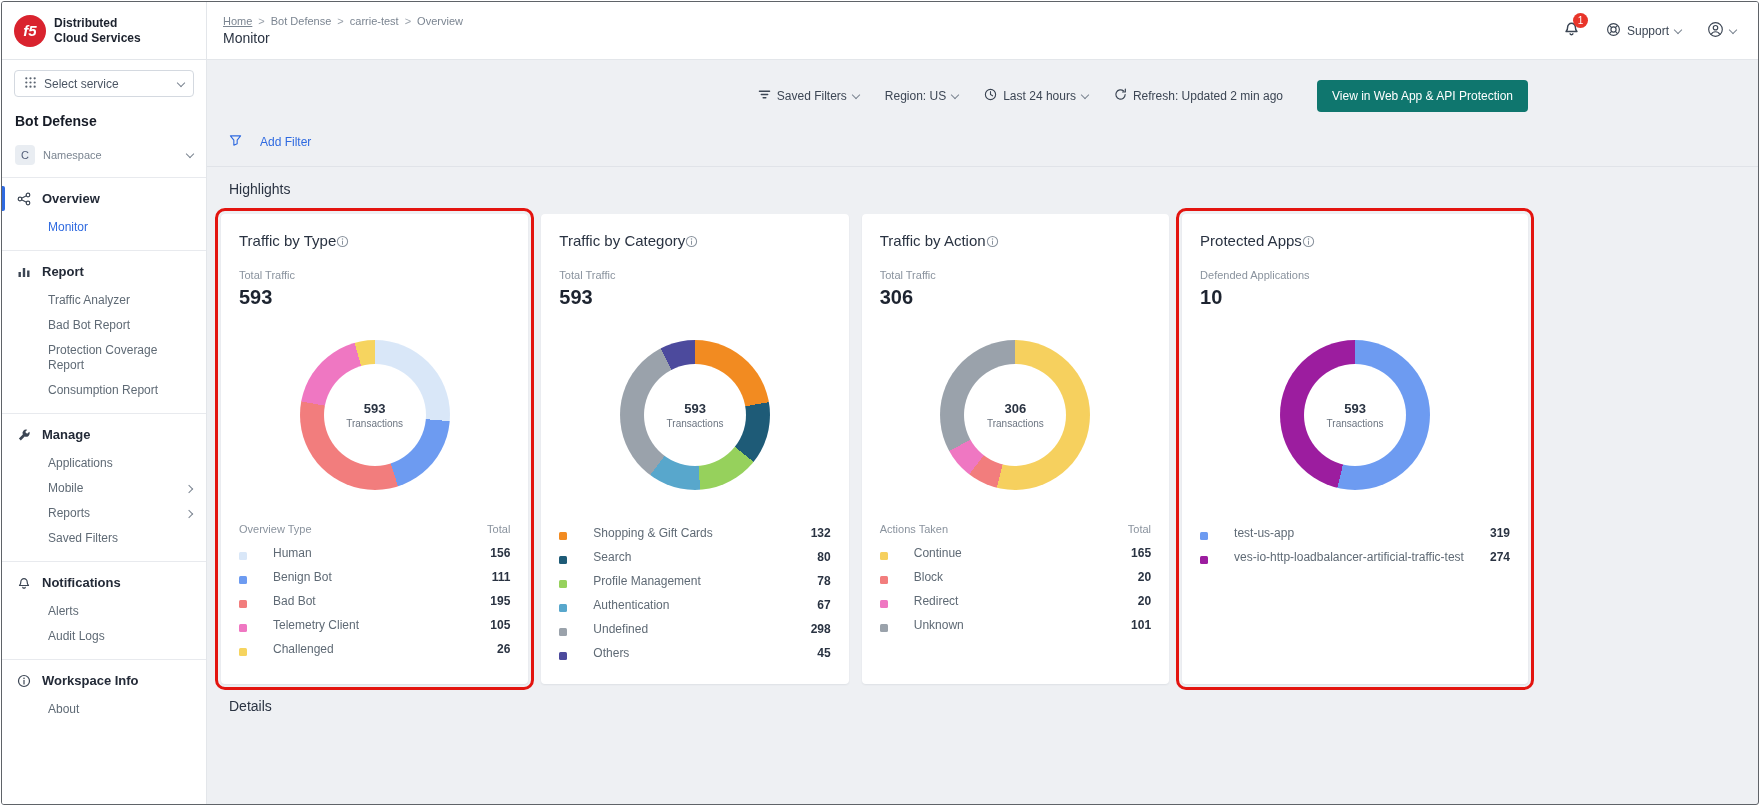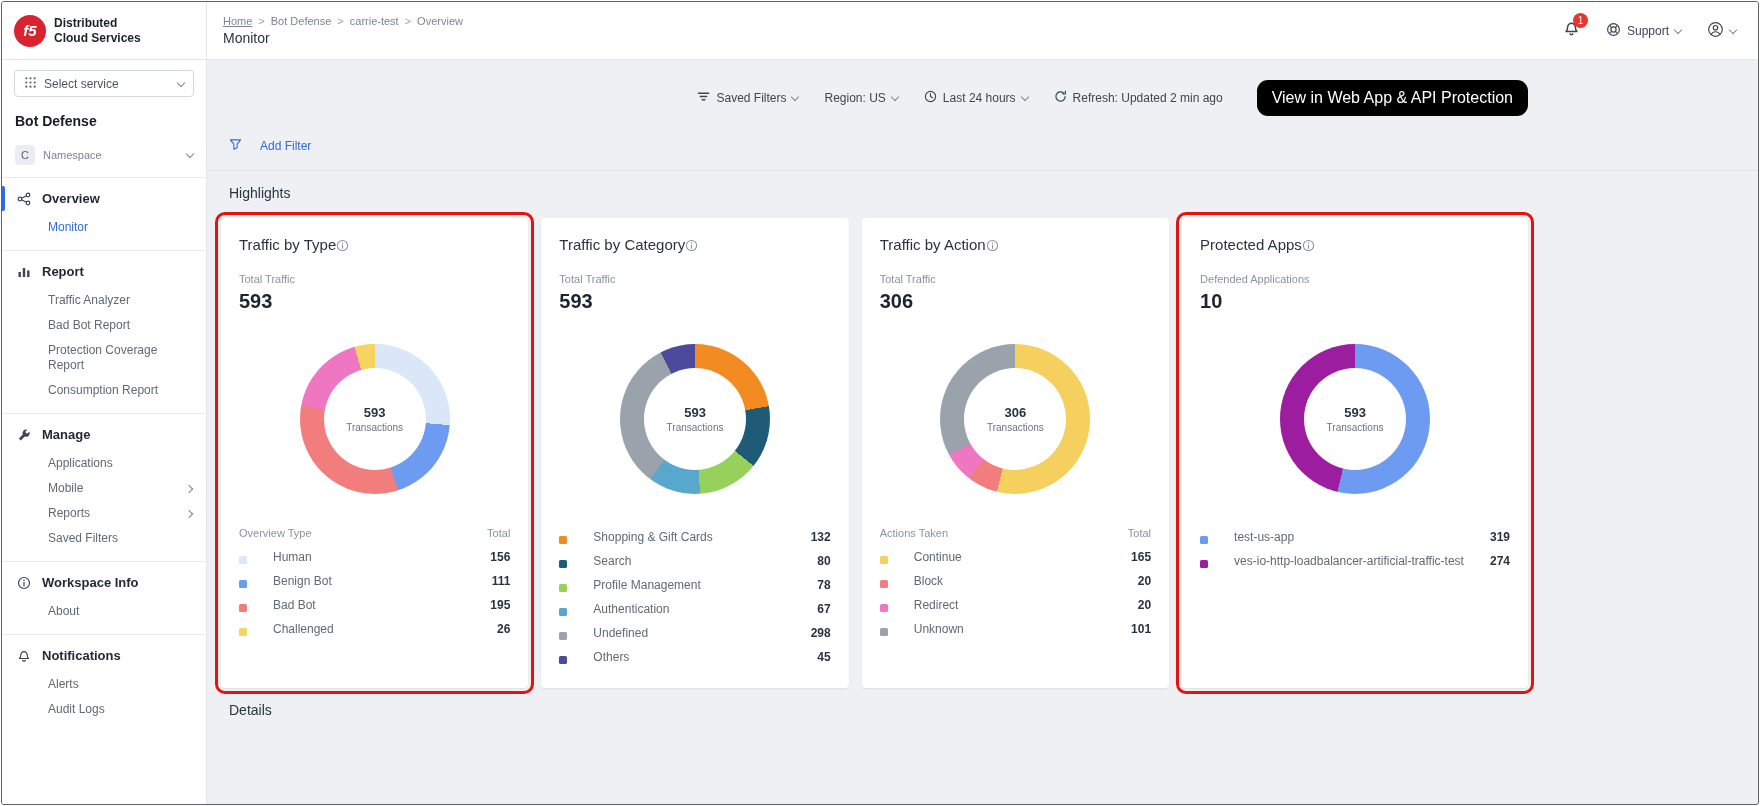--- a/index.html
+++ b/index.html
@@ -49,21 +49,21 @@
   .bc-sep { color: #9aa2ab; }
   .page-title { font-size: 14px; color: #2a3342; }
   .top-actions { display: flex; align-items: center; gap: 26px; }
   .bell-wrap { position: relative; cursor: pointer; }
   .bell-badge { position: absolute; top: -7px; right: -8px; background: #e8352a; color: #fff; font-size: 10px; min-width: 15px; height: 15px; border-radius: 8px; display: flex; align-items: center; justify-content: center; padding: 0 3px; }
   .top-item { display: flex; align-items: center; gap: 6px; font-size: 12px; color: #3c4654; cursor: pointer; }
 
   .content { flex: 1; overflow: hidden; padding: 12px 14px 0; }
   .toolbar { display: flex; align-items: center; justify-content: flex-end; gap: 26px; margin: 8px 216px 0 0; }
   .tb-item { display: flex; align-items: center; gap: 6px; font-size: 12px; color: #3c4654; cursor: pointer; }
-  .view-btn { background: #000000; color: #fff; border: none; border-radius: 11px; font-size: 16px; font-family: inherit; padding: 9px 15px; cursor: pointer; margin-left: 8px; }
+  .view-btn { background: #0f766e; color: #fff; border: none; border-radius: 4px; font-size: 12px; font-family: inherit; padding: 9px 15px; cursor: pointer; margin-left: 8px; }
   .add-filter { display: flex; align-items: center; gap: 18px; color: #2f6ae0; font-size: 12px; margin: 22px 0 0 8px; cursor: pointer; width: max-content; }
   .rule { border: none; border-top: 1px solid #e0e3e8; margin: 16px -14px 0; }
   .section-title { font-size: 14px; color: #2a3342; margin: 14px 0 0 8px; }
 
   
   .cards { display: flex; gap: 13px; margin: 17px 216px 0 0; align-items: stretch; }
   .card { flex: 1; background: #fff; border-radius: 4px; box-shadow: 0 1px 2px rgba(20,30,50,.07); padding: 18px 18px 16px; min-height: 470px; display: flex; flex-direction: column; }
   .card.annotated { outline: 3px solid #e3140f; outline-offset: 3px; }
   .card-title-row { display: flex; align-items: center; }
   .card-title { font-size: 15px; color: #2a3342; }
@@ -179,47 +179,47 @@
             <span>Reports</span>
             <span class="chev chev-right"></span>
           </div>
           <div class="nav-sub">
             <span>Saved Filters</span>
           </div>
         </div>
         <div class="nav-section">
           <div class="nav-head">
             <span class="nav-ico">
+              <svg width="14" height="14" viewBox="0 0 14 14" fill="none" stroke="#3c4654" stroke-width="1.2" stroke-linejoin="round" stroke-linecap="round">
+                <path d="M11.5 9.5c-.9-.9-1.3-1.6-1.3-3.6a3.2 3.2 0 0 0-6.4 0c0 2-.4 2.7-1.3 3.6z"></path>
+                <path d="M5.8 11.4a1.3 1.3 0 0 0 2.4 0"></path>
+              </svg>
+            </span>
+            <span class="nav-label">Notifications</span>
+          </div>
+          <div class="nav-sub">
+            <span>Alerts</span>
+          </div>
+          <div class="nav-sub">
+            <span>Audit Logs</span>
+          </div>
+        </div>
+        <div class="nav-section">
+          <div class="nav-head">
+            <span class="nav-ico">
               <svg width="14" height="14" viewBox="0 0 14 14" fill="none" stroke="#3c4654" stroke-width="1.2">
                 <circle cx="7" cy="7" r="5.5"></circle>
                 <path d="M7 6.4v3.6" stroke-linecap="round"></path>
                 <circle cx="7" cy="4.2" r=".8" fill="#3c4654" stroke="none"></circle>
               </svg>
             </span>
             <span class="nav-label">Workspace Info</span>
           </div>
           <div class="nav-sub">
             <span>About</span>
-          </div>
-        </div>
-        <div class="nav-section">
-          <div class="nav-head">
-            <span class="nav-ico">
-              <svg width="14" height="14" viewBox="0 0 14 14" fill="none" stroke="#3c4654" stroke-width="1.2" stroke-linejoin="round" stroke-linecap="round">
-                <path d="M11.5 9.5c-.9-.9-1.3-1.6-1.3-3.6a3.2 3.2 0 0 0-6.4 0c0 2-.4 2.7-1.3 3.6z"></path>
-                <path d="M5.8 11.4a1.3 1.3 0 0 0 2.4 0"></path>
-              </svg>
-            </span>
-            <span class="nav-label">Notifications</span>
-          </div>
-          <div class="nav-sub">
-            <span>Alerts</span>
-          </div>
-          <div class="nav-sub">
-            <span>Audit Logs</span>
           </div>
         </div>
       </nav>
   </aside>
 
   <div class="main">
     <header class="topbar">
       <div class="bc-wrap">
         <div class="breadcrumb">
             <span class="bc-item bc-link">Home</span>
@@ -338,20 +338,25 @@
                 <span class="swatch" style="background: rgb(109, 155, 241);"></span>
                 <span class="legend-label">Benign Bot</span>
                 <span class="legend-value">111</span>
               </div>
               <div class="legend-row">
                 <span class="swatch" style="background: rgb(242, 125, 125);"></span>
                 <span class="legend-label">Bad Bot</span>
                 <span class="legend-value">195</span>
               </div>
               <div class="legend-row">
+                <span class="swatch" style="background: rgb(239, 119, 194);"></span>
+                <span class="legend-label">Telemetry Client</span>
+                <span class="legend-value">105</span>
+              </div>
+              <div class="legend-row">
                 <span class="swatch" style="background: rgb(246, 212, 95);"></span>
                 <span class="legend-label">Challenged</span>
                 <span class="legend-value">26</span>
               </div>
             </div>
           </section>
           <section class="card">
             <div class="card-title-row">
               <span class="card-title">Traffic by Category</span>
               <span class="info-ico">

